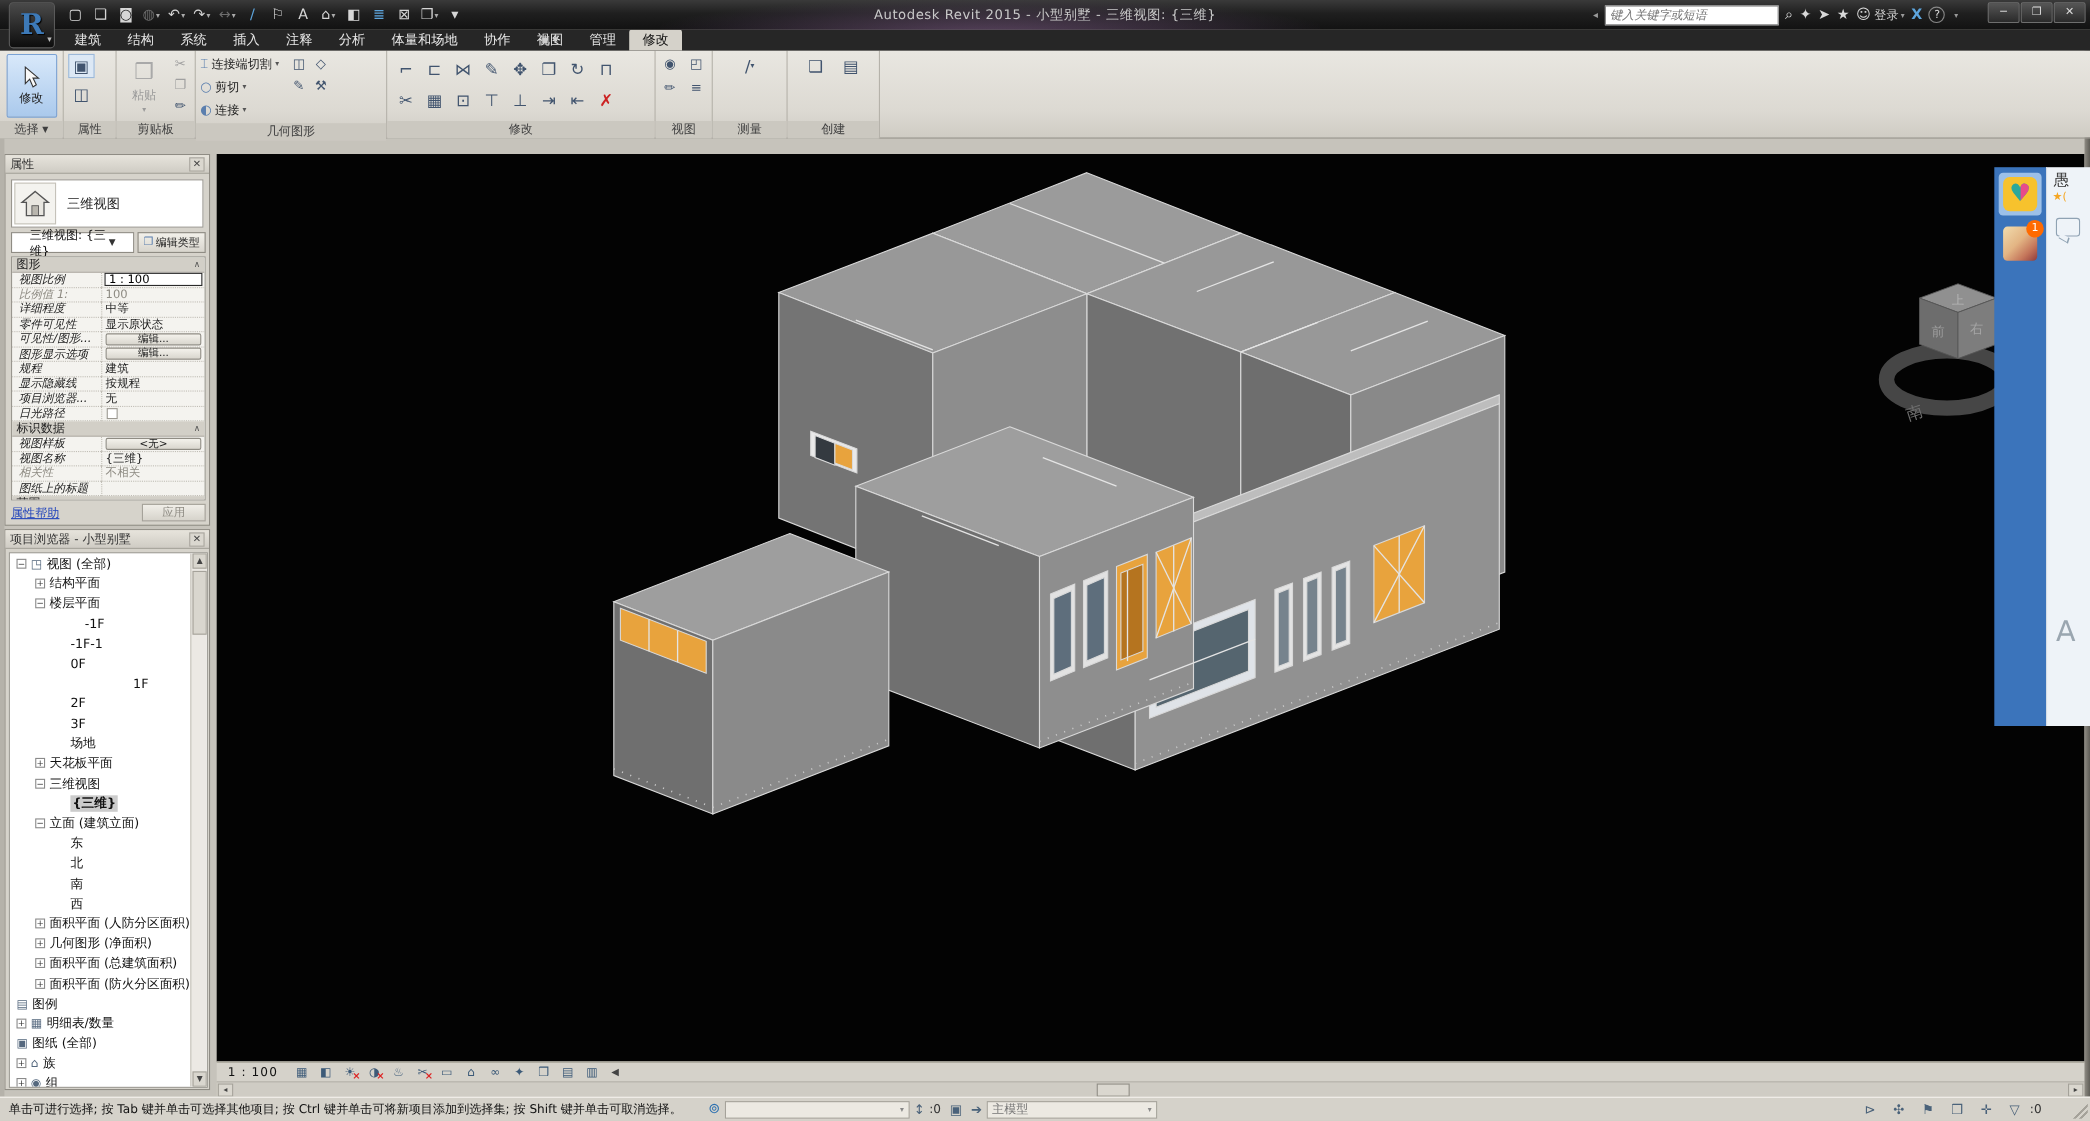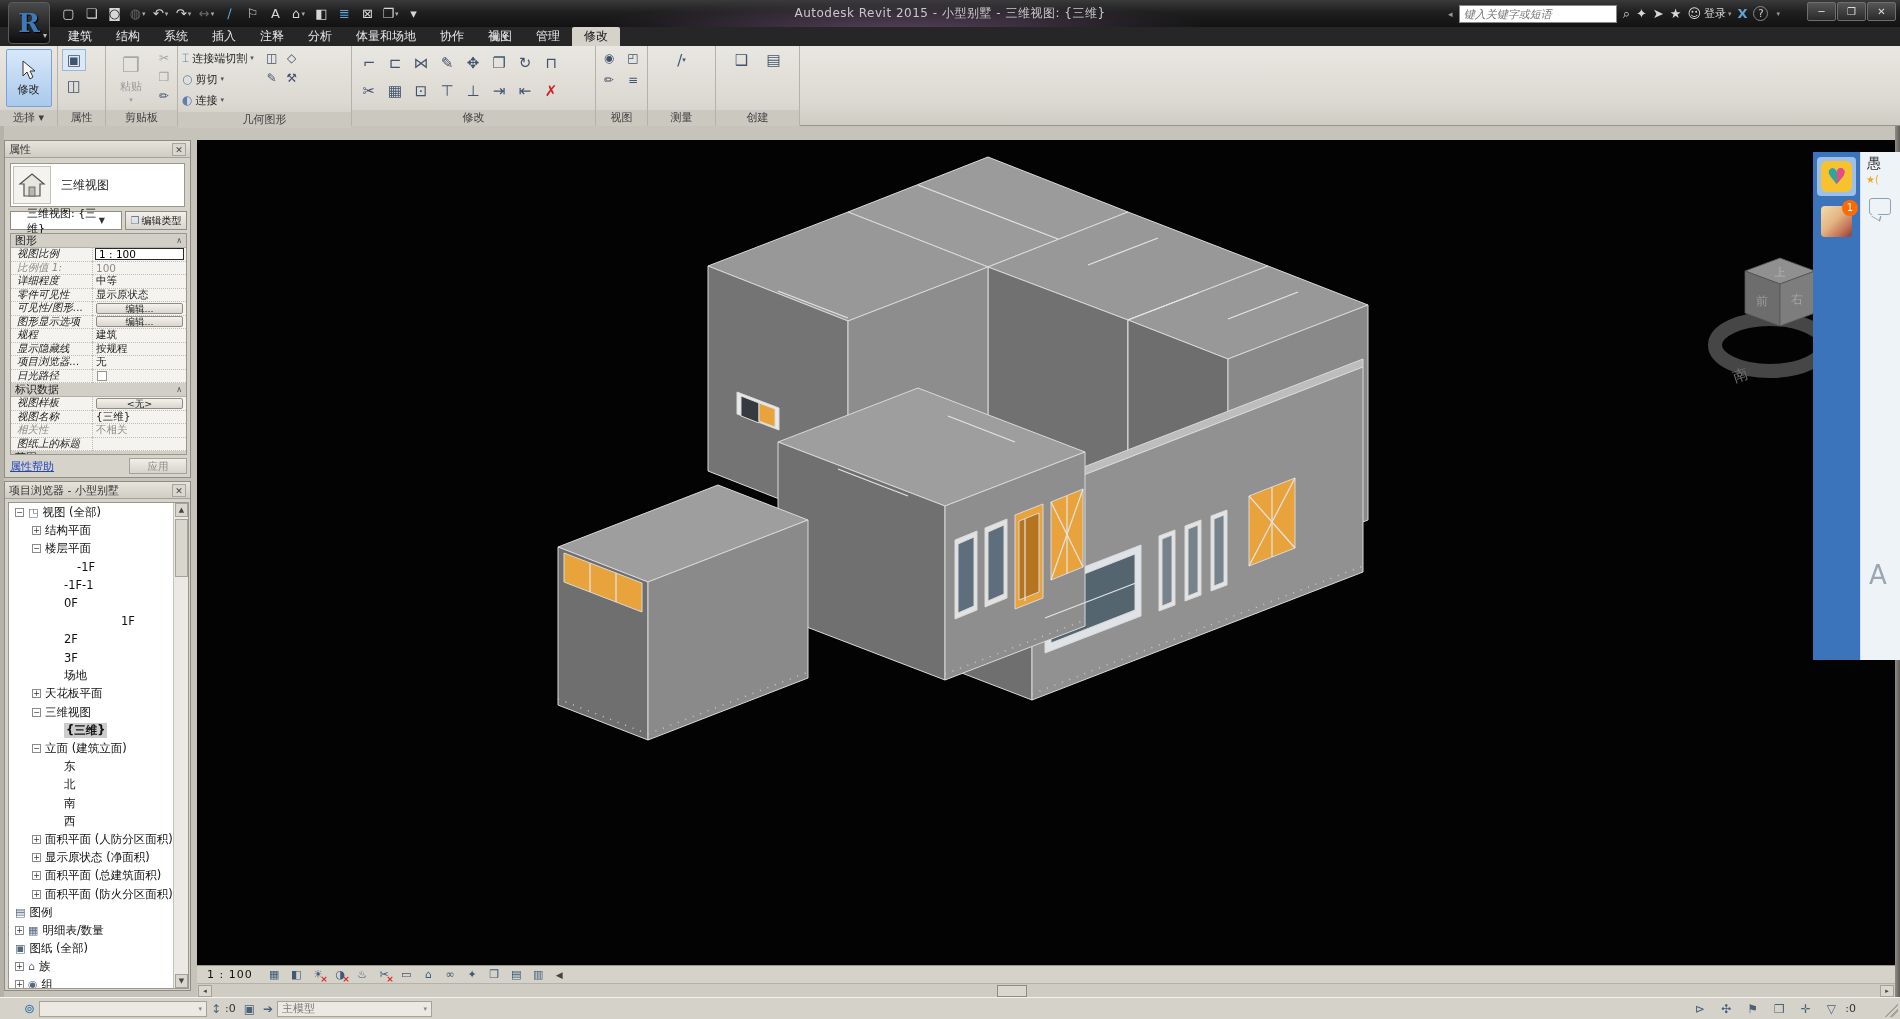--- a/index.html
+++ b/index.html
@@ -552,21 +552,21 @@
         <div class="trow" style="padding-left: 40px;">
           <span style="width: 15px; flex: 0 0 auto;"></span>
           <span class="tlabel">西</span>
         </div>
         <div class="trow" style="padding-left: 23px;">
           <span class="texp">+</span>
           <span class="tlabel">面积平面 (人防分区面积)</span>
         </div>
         <div class="trow" style="padding-left: 23px;">
           <span class="texp">+</span>
-          <span class="tlabel">显示原状态 (净面积)</span>
+          <span class="tlabel">几何图形 (净面积)</span>
         </div>
         <div class="trow" style="padding-left: 23px;">
           <span class="texp">+</span>
           <span class="tlabel">面积平面 (总建筑面积)</span>
         </div>
         <div class="trow" style="padding-left: 23px;">
           <span class="texp">+</span>
           <span class="tlabel">面积平面 (防火分区面积)</span>
         </div>
         <div class="trow" style="padding-left: 6px;">
@@ -693,20 +693,21 @@
     <span class="vcbi">▥</span>
     <span id="vcb-collapse">◀</span>
   </div>
 <div id="hscroll">
   <span class="hs-arr" style="left:1px">◂</span>
   <div id="hs-thumb"></div>
   <span class="hs-arr" style="right:1px">▸</span>
 </div>
 
 <div id="statusbar">
+  <span id="status-hint">单击可进行选择; 按 Tab 键并单击可选择其他项目; 按 Ctrl 键并单击可将新项目添加到选择集; 按 Shift 键并单击可取消选择。</span>
   <span class="sico" style="margin-left:24px;color:#2a6fb0;font-size:13px">⊚</span>
   <div class="scombo" style="width:168px">
       <span class="dd">▾</span>
     </div>
   <span class="sico">↕</span>
   <span class="scount">:0</span>
   <span class="sico" style="margin-left:8px">▣</span>
   <span class="sico">➔</span>
   <div class="scombo" style="width:155px">
     <span>主模型</span>

